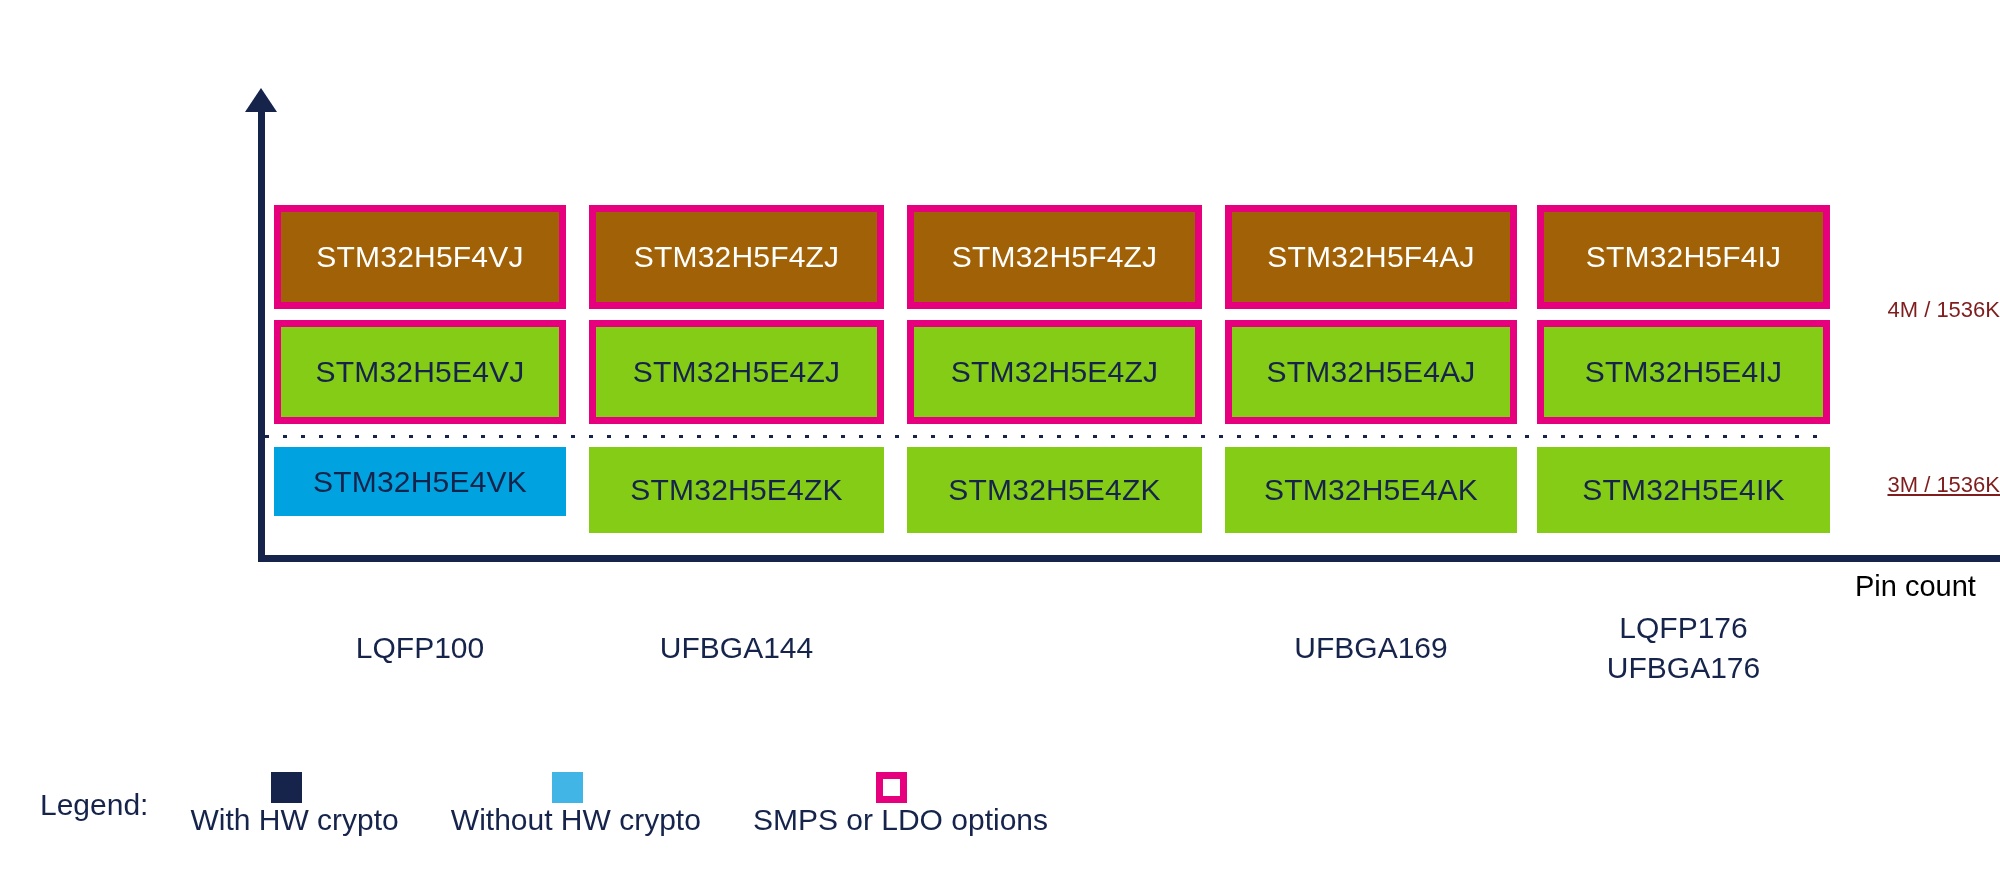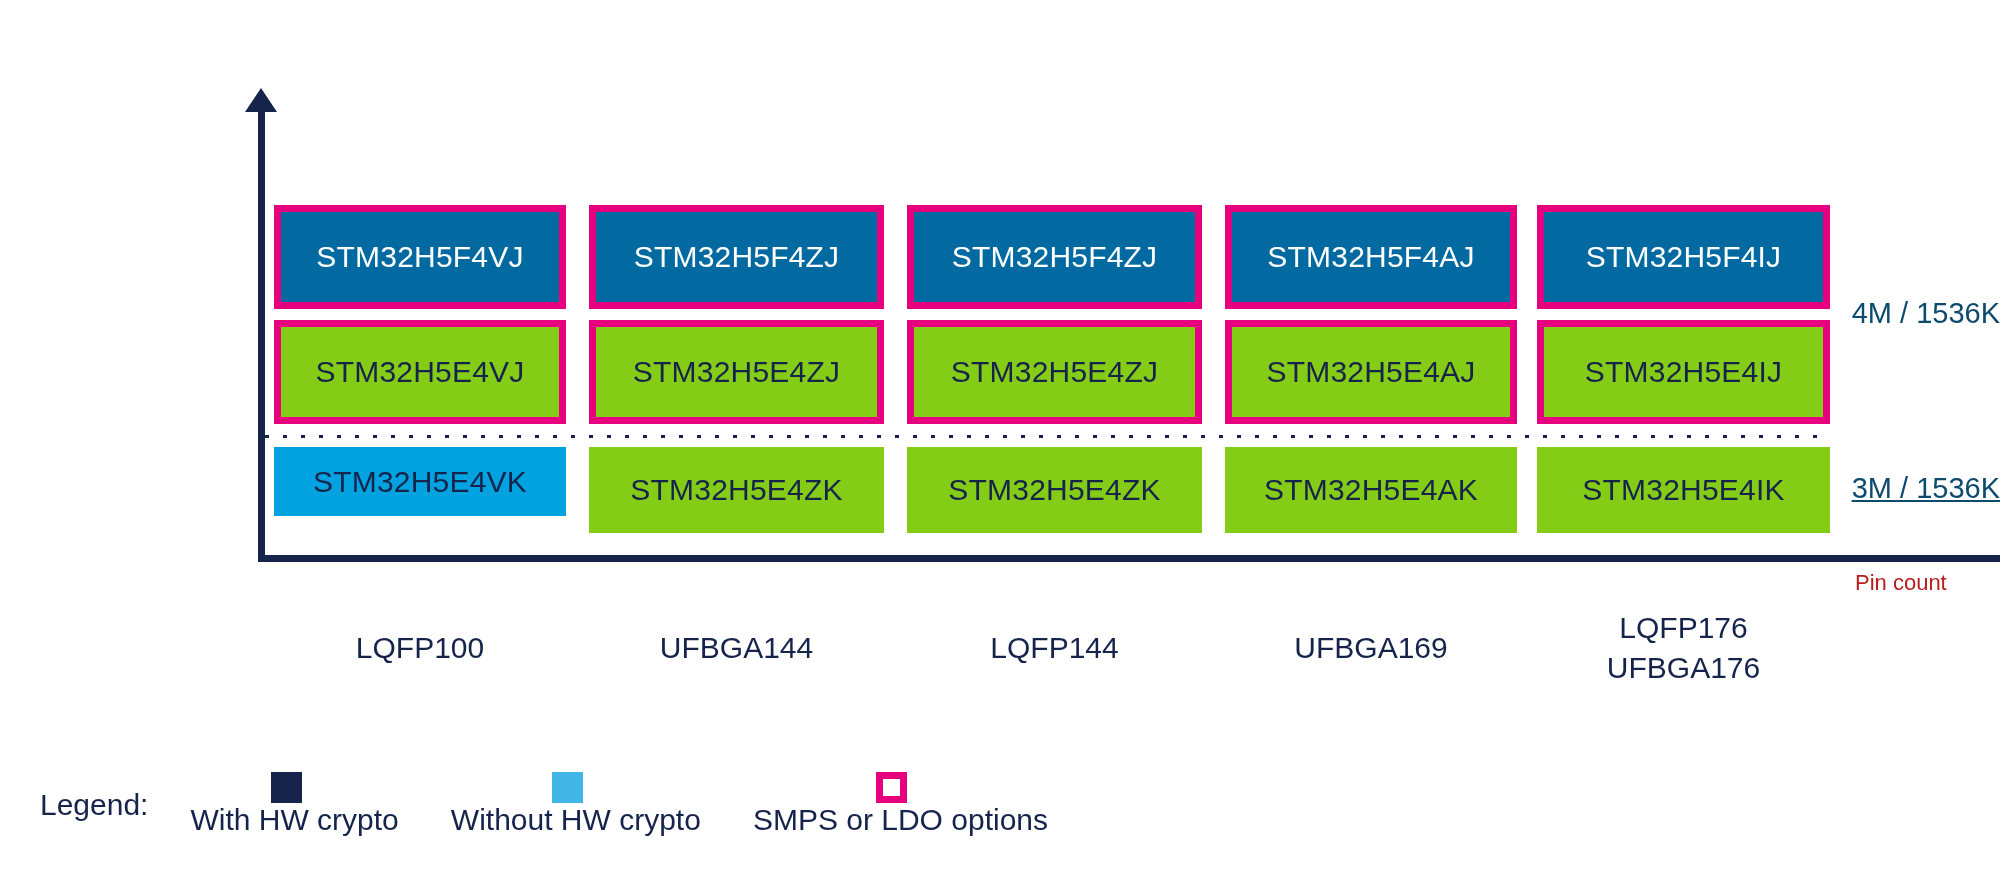--- a/index.html
+++ b/index.html
@@ -32,44 +32,44 @@
 
   .ylabel{
     position:absolute;left:48px;top:78px;width:210px;
     font-size:29px;line-height:40px;font-weight:400;
     color:#16244C;text-align:left;
   }
   .ylabel span{display:block;}
 
   .xlabel-axis{
     position:absolute;left:1855px;top:570px;
-    font-size:22px;color:#b91c1c;white-space:nowrap;
+    font-size:29px;color:#000000;white-space:nowrap;
   }
 
   .ytick{
     position:absolute;right:0;width:230px;text-align:right;
-    font-size:29px;color:#0c4a6e;white-space:nowrap;
+    font-size:22px;color:#7f1d1d;white-space:nowrap;
   }
 
   
   .sep{
     position:absolute;left:258px;top:434px;width:1572px;height:5px;
     background-image:radial-gradient(circle, #16244C 0 1.9px, transparent 2px);
     background-size:18px 5px;
     background-repeat:repeat-x;
     background-position:0 center;
   }
   .cell{
     position:absolute;
     box-sizing:border-box;
     display:flex;align-items:center;justify-content:center;
     font-size:30px;letter-spacing:.2px;
     white-space:nowrap;
   }
-  .cell.crypto{background:#0369a1;color:#ffffff;}
+  .cell.crypto{background:#a16207;color:#ffffff;}
   .cell.nocrypto{background:#84cc16;color:#16244C;}
   .cell.nocrypto-bright{background:#00A3E0;color:#16244C;}
   .cell.smps{border:7px solid #E6007E;}
 
   .cat{
     position:absolute;
     text-align:center;
     font-size:30px;line-height:40px;color:#16244C;
   }
   .cat span{display:block;}
@@ -121,23 +121,20 @@
   <div class="cell nocrypto" style="left:907px;top:447px;width:295px;height:86px;">STM32H5E4ZK</div>
   <div class="cell nocrypto" style="left:1225px;top:447px;width:292px;height:86px;">STM32H5E4AK</div>
   <div class="cell nocrypto" style="left:1537px;top:447px;width:293px;height:86px;">STM32H5E4IK</div>
 
   <div class="cat" style="left:274px;top:628px;width:292px;">
     <span>LQFP100</span>
   </div>
   <div class="cat" style="left:589px;top:628px;width:295px;">
     <span>UFBGA144</span>
   </div>
-  <div class="cat" style="left:907px;top:628px;width:295px;">
-    <span>LQFP144</span>
-  </div>
   <div class="cat" style="left:1225px;top:628px;width:292px;">
     <span>UFBGA169</span>
   </div>
   <div class="cat" style="left:1537px;top:608px;width:293px;">
     <span>LQFP176</span>
     <span>UFBGA176</span>
   </div>
 
   <div class="legend">
     <div class="legend-title">Legend:</div>

